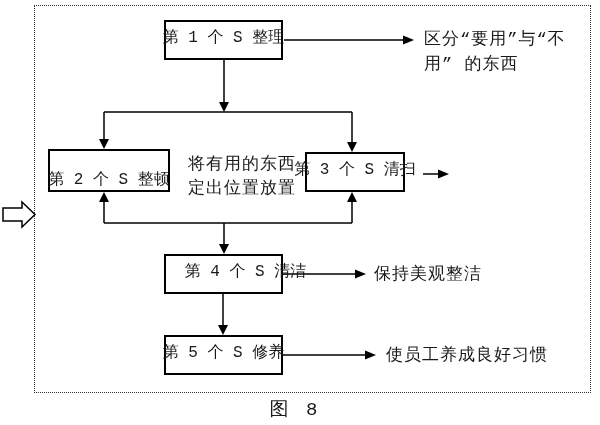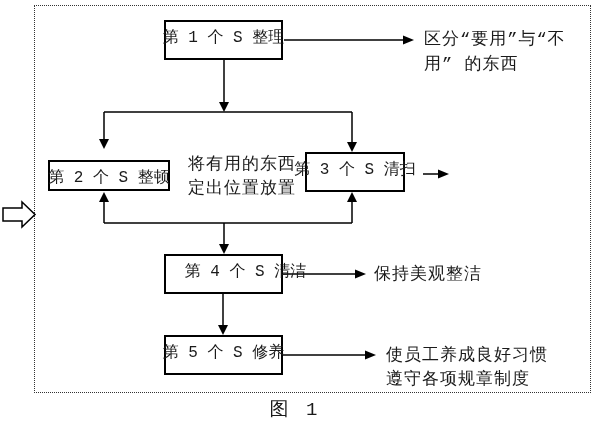--- a/index.html
+++ b/index.html
@@ -30,21 +30,21 @@
     background: #ffffff;
     border: 2px solid #000000;
     display: flex;
     justify-content: center;
     align-items: flex-start;
     padding-top: 5px;
     font-size: 16px;
     white-space: nowrap;
   }
   .b1 { left: 164px; top: 20px;  width: 119px; height: 40px; }
-  .b2 { left: 48px;  top: 160px; width: 122px; height: 31px; }
+  .b2 { left: 48px;  top: 149px; width: 122px; height: 43px; align-items: flex-end; }
   .b3 { left: 305px; top: 152px; width: 100px; height: 40px; }
   .b4 { left: 164px; top: 254px; width: 119px; height: 40px; padding-left: 44px; }
   .b5 { left: 164px; top: 335px; width: 119px; height: 40px; }
   .note {
     position: absolute;
     font-size: 17px;
     letter-spacing: 1px;
     white-space: nowrap;
   }
   .n1 { left: 424px; top: 27px;  line-height: 25px; }
@@ -127,18 +127,17 @@
   </div>
   <div class="note n2">
     <div>将有用的东西</div>
     <div>定出位置放置</div>
   </div>
   <div class="note n4">
     <div>保持美观整洁</div>
   </div>
   <div class="note n5">
     <div>使员工养成良好习惯</div>
-    <div>遵守各项规章制度</div>
   </div>
 
-  <div class="caption">图 1</div>
+  <div class="caption">图 8</div>
 
 </div>
 
 </body></html>

